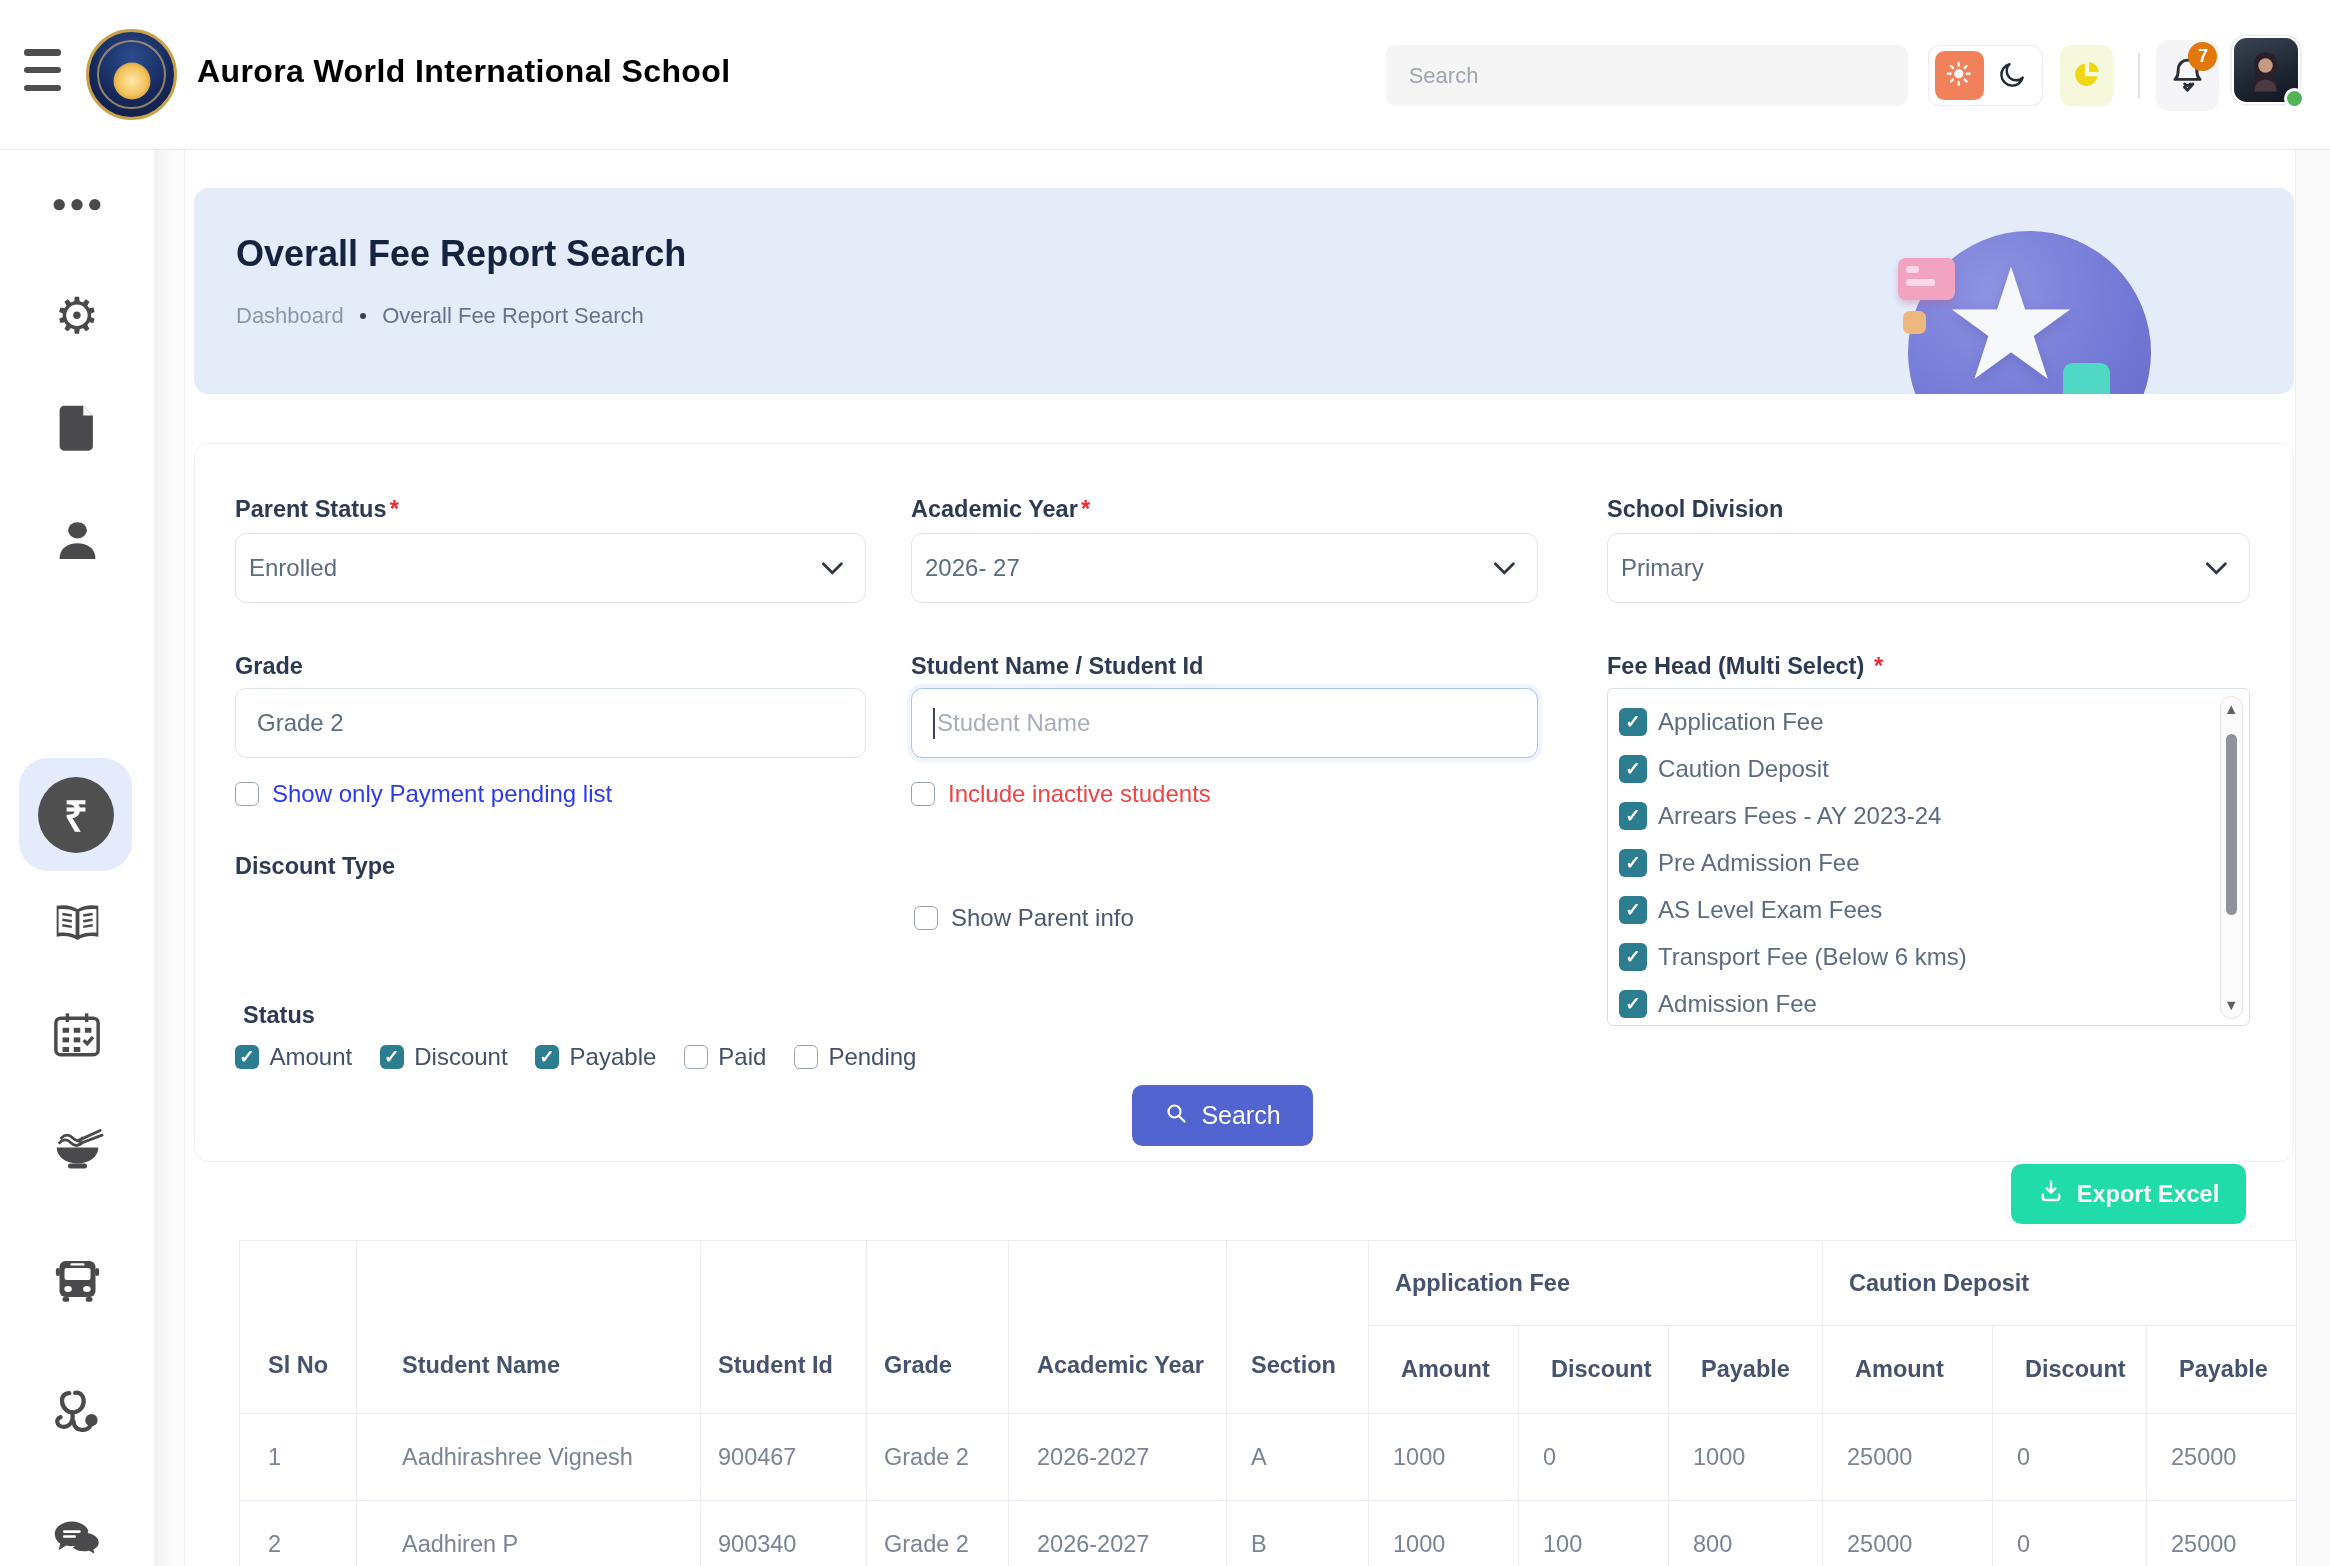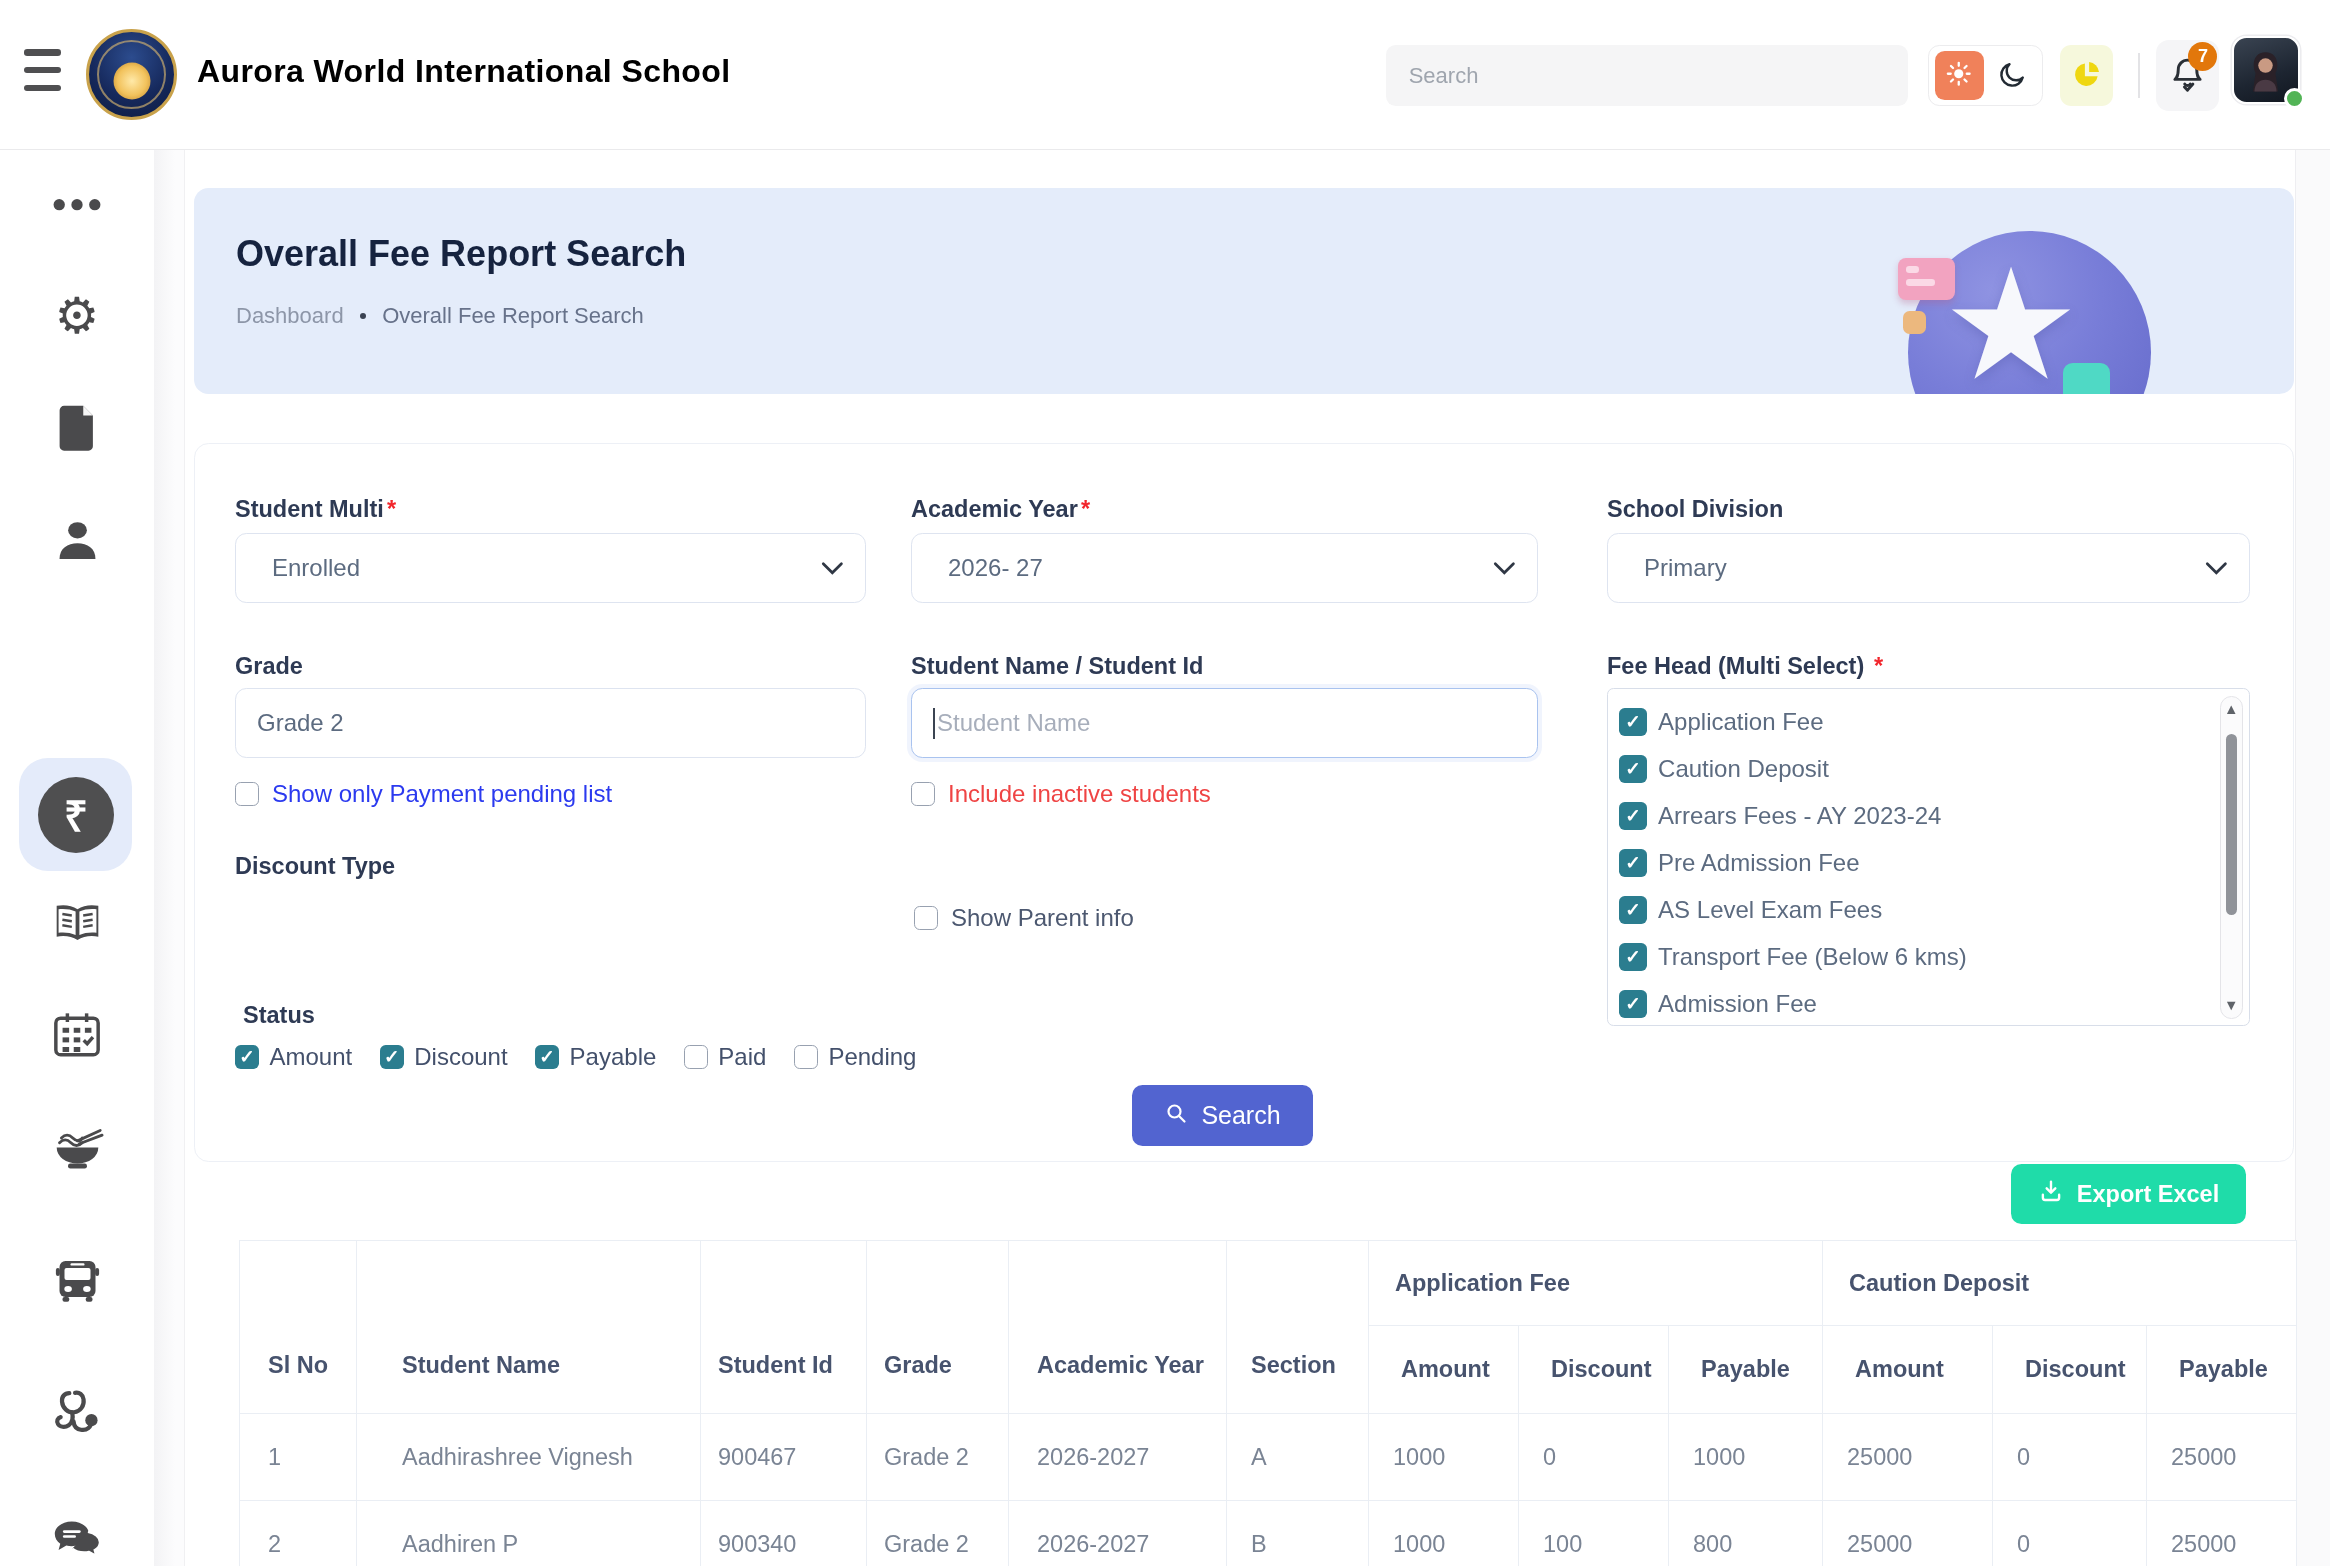--- a/index.html
+++ b/index.html
@@ -61,21 +61,21 @@
   .illu-card .l1{left:8px;top:8px;width:13px;height:6.5px}
   .illu-card .l2{left:8px;top:21px;width:29px;height:6.5px}
   .illu-sq-orange{position:absolute;left:1709px;top:123px;width:22.7px;height:22.7px;background:#ECB87E;border-radius:6.5px}
   .illu-sq-teal{position:absolute;left:1869px;top:175px;width:47px;height:47px;background:#4FD9C5;border-radius:9.7px}
 
   
   .form-card{position:absolute;left:194px;top:443px;width:2100px;height:719px;background:#fff;border:1.6px solid #EDF0F6;border-radius:14.6px}
   .f-label{position:absolute;font-size:23.5px;font-weight:600;color:#2E3A54}
   .f-label .req{color:#F2262C;margin-left:3.2px}
   .sel{position:absolute;height:70px;background:#fff;border:1.6px solid #DEE4F0;border-radius:11.3px;display:flex;align-items:center;
-       padding:0 36px;font-size:24px;color:#5C6B80;cursor:pointer}
+       padding:0 13px;font-size:24px;color:#5C6B80;cursor:pointer}
   .sel .chev{position:absolute;right:21px;top:50%;transform:translateY(-50%)}
   .inp{position:absolute;height:70px;background:#fff;border:1.6px solid #DEE4F0;border-radius:11.3px;display:flex;align-items:center;
        padding:0 21px;font-size:24px;color:#5C6B80}
   .inp.focused{border-color:#A9C3EF;box-shadow:0 0 0 4px rgba(130,165,240,.12)}
   .caret{display:inline-block;width:1.6px;height:31px;background:#3B4452;margin-right:2.4px}
   .placeholder{color:#A7AEBB}
 
   .cb{width:24px;height:24px;border-radius:5.7px;display:inline-flex;align-items:center;justify-content:center;flex:none;cursor:pointer}
   .cb.checked{background:#2B7D8F;color:#fff;font-size:18.6px;font-weight:700}
   .cb.un{background:#fff;border:1.6px solid #98A1B0}
@@ -323,21 +323,21 @@
         <i class="l2"></i>
       </div>
     <div class="illu-sq-orange"></div>
     <div class="illu-star">★</div>
     <div class="illu-sq-teal"></div>
   </section>
 
   <section class="form-card">
 
     <div class="f-label" style="left:40px;top:52px">
-      <span>Student Multi</span><span class="req">*</span>
+      <span>Parent Status</span><span class="req">*</span>
     </div>
     <div class="f-label" style="left:716px;top:52px">
       <span>Academic Year</span><span class="req">*</span>
     </div>
     <div class="f-label" style="left:1412px;top:52px">
       <span>School Division</span>
     </div>
 
     <div class="sel" style="left:40px;top:89px;width:631px">
       <span>Enrolled</span>

